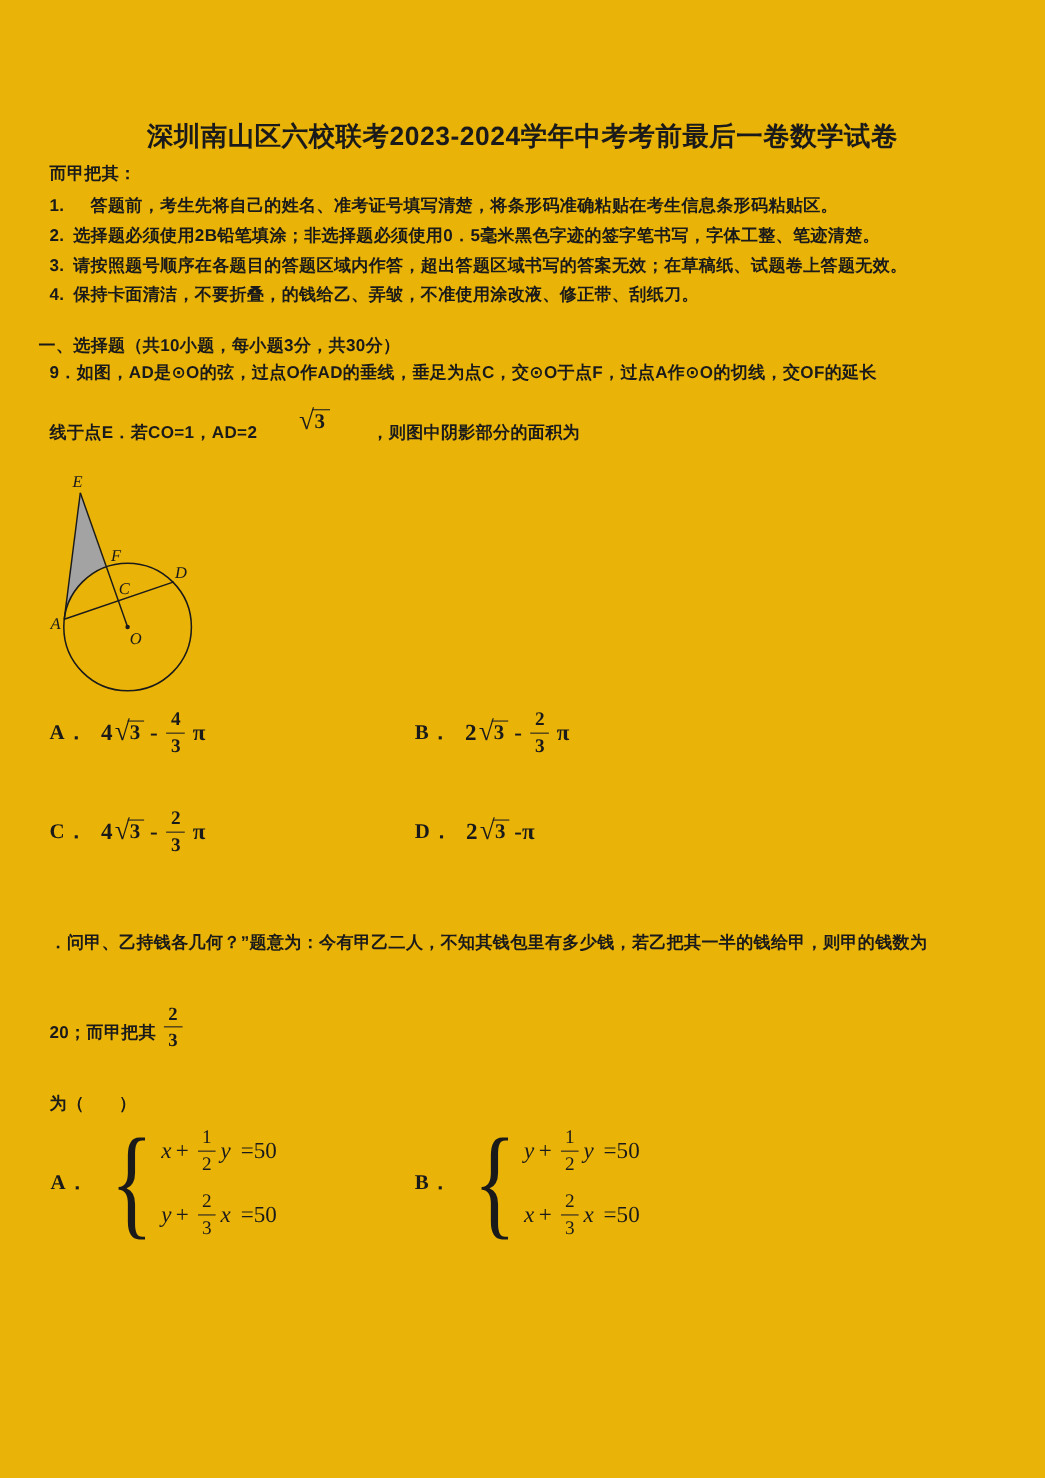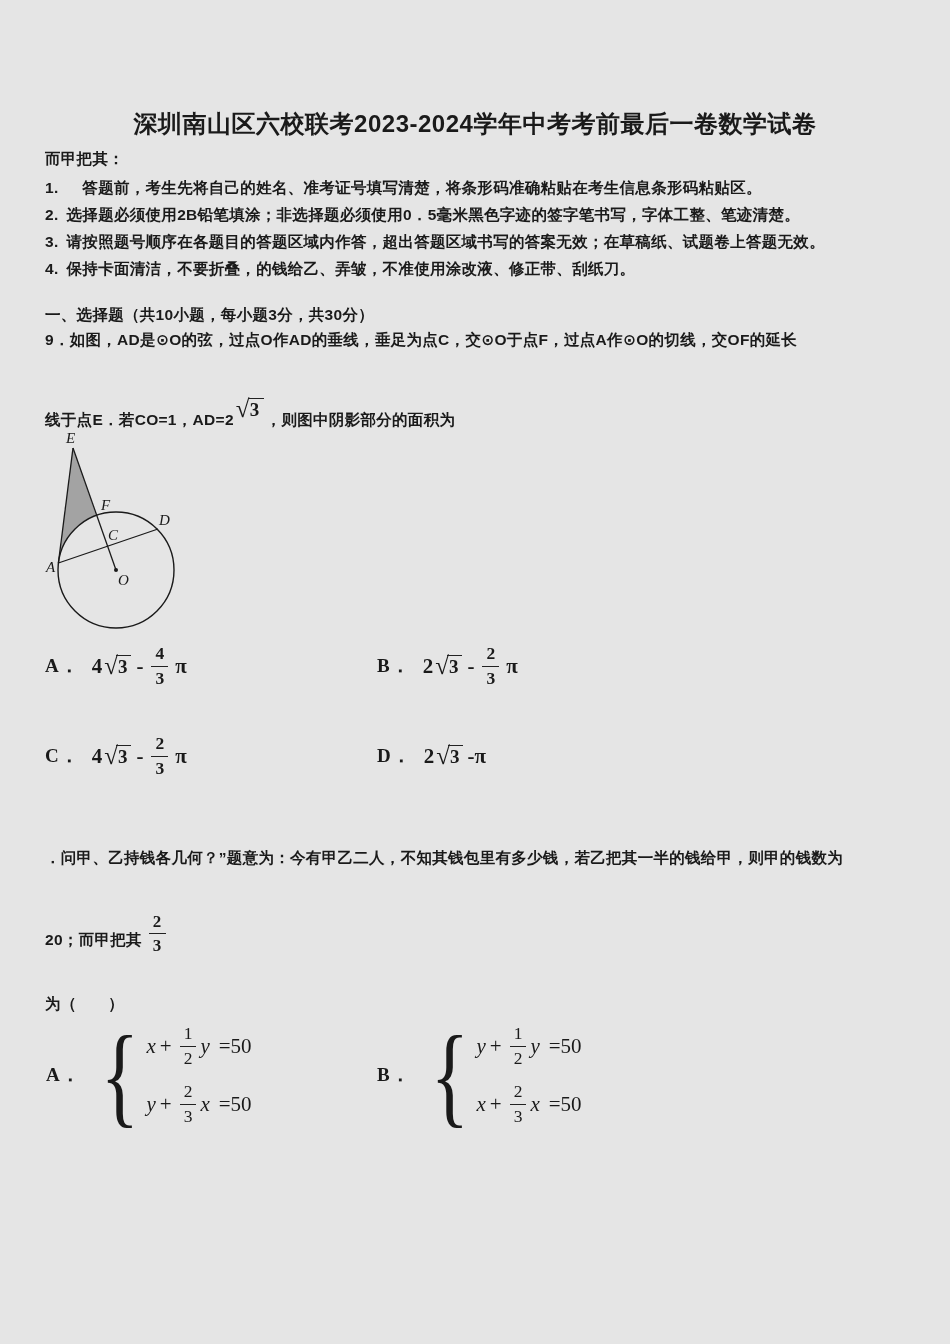--- a/index.html
+++ b/index.html
@@ -1,19 +1,19 @@
 <!DOCTYPE html>
 <html lang="zh"><head>
 <meta charset="utf-8">
 <style>
   * { margin:0; padding:0; box-sizing:border-box; }
   html,body { background:#ffffff; }
   .page {
     position:relative; width:950px; height:1344px; margin:0 auto;
-    background:#e5e5e5; color:#1a1a1a; overflow:hidden;
+    background:#eab308; color:#1a1a1a; overflow:hidden;
     font-family:"Liberation Sans","DejaVu Sans",sans-serif;
   }
   .abs { position:absolute; }
   .cjk { font-weight:600; letter-spacing:0.3px; font-size:15.5px; line-height:24px; white-space:nowrap; }
   .title {
     left:0; right:0; top:108px; text-align:center;
     font-size:24px; font-weight:700; letter-spacing:0.5px; white-space:nowrap;
   }
   .notice-item { display:flex; }
   .notice-item .num { margin-right:8px; }
@@ -77,25 +77,25 @@
   </div>
   <div class="abs cjk notice-item" style="left:45px; top:230px;">
     <span class="num">3.</span>
     <span>请按照题号顺序在各题目的答题区域内作答，超出答题区域书写的答案无效；在草稿纸、试题卷上答题无效。</span>
   </div>
   <div class="abs cjk notice-item" style="left:45px; top:257px;">
     <span class="num">4.</span>
     <span>保持卡面清洁，不要折叠，的钱给乙、弄皱，不准使用涂改液、修正带、刮纸刀。</span>
   </div>
 
-  <div class="abs cjk" style="left:45px; top:303px;">一、选择题（共10小题，每小题3分，共30分）</div>
+  <div class="abs cjk" style="left:35px; top:303px;">一、选择题（共10小题，每小题3分，共30分）</div>
 
   <div class="abs cjk" style="left:45px; top:328px;">9．如图，AD是⊙O的弦，过点O作AD的垂线，垂足为点C，交⊙O于点F，过点A作⊙O的切线，交OF的延长</div>
 
-  <div class="abs cjk q1l2" style="left:45px; top:398px;">
+  <div class="abs cjk q1l2" style="left:45px; top:372px;gap:36px;">
     <span>线于点E．若CO=1，AD=2</span>
     <span class="sqrt math raised">
       <span class="sign">√</span>
       <span class="srad">3</span>
     </span>
     <span>，则图中阴影部分的面积为</span>
   </div>
 
   <svg class="abs" style="left:45px; top:428px;" width="190" height="208" viewBox="0 0 190 208">
     <path d="M 28 20 L 13.4 135 A 58 58 0 0 1 51 87 Z" fill="#a3a3a3" stroke="none"></path>

